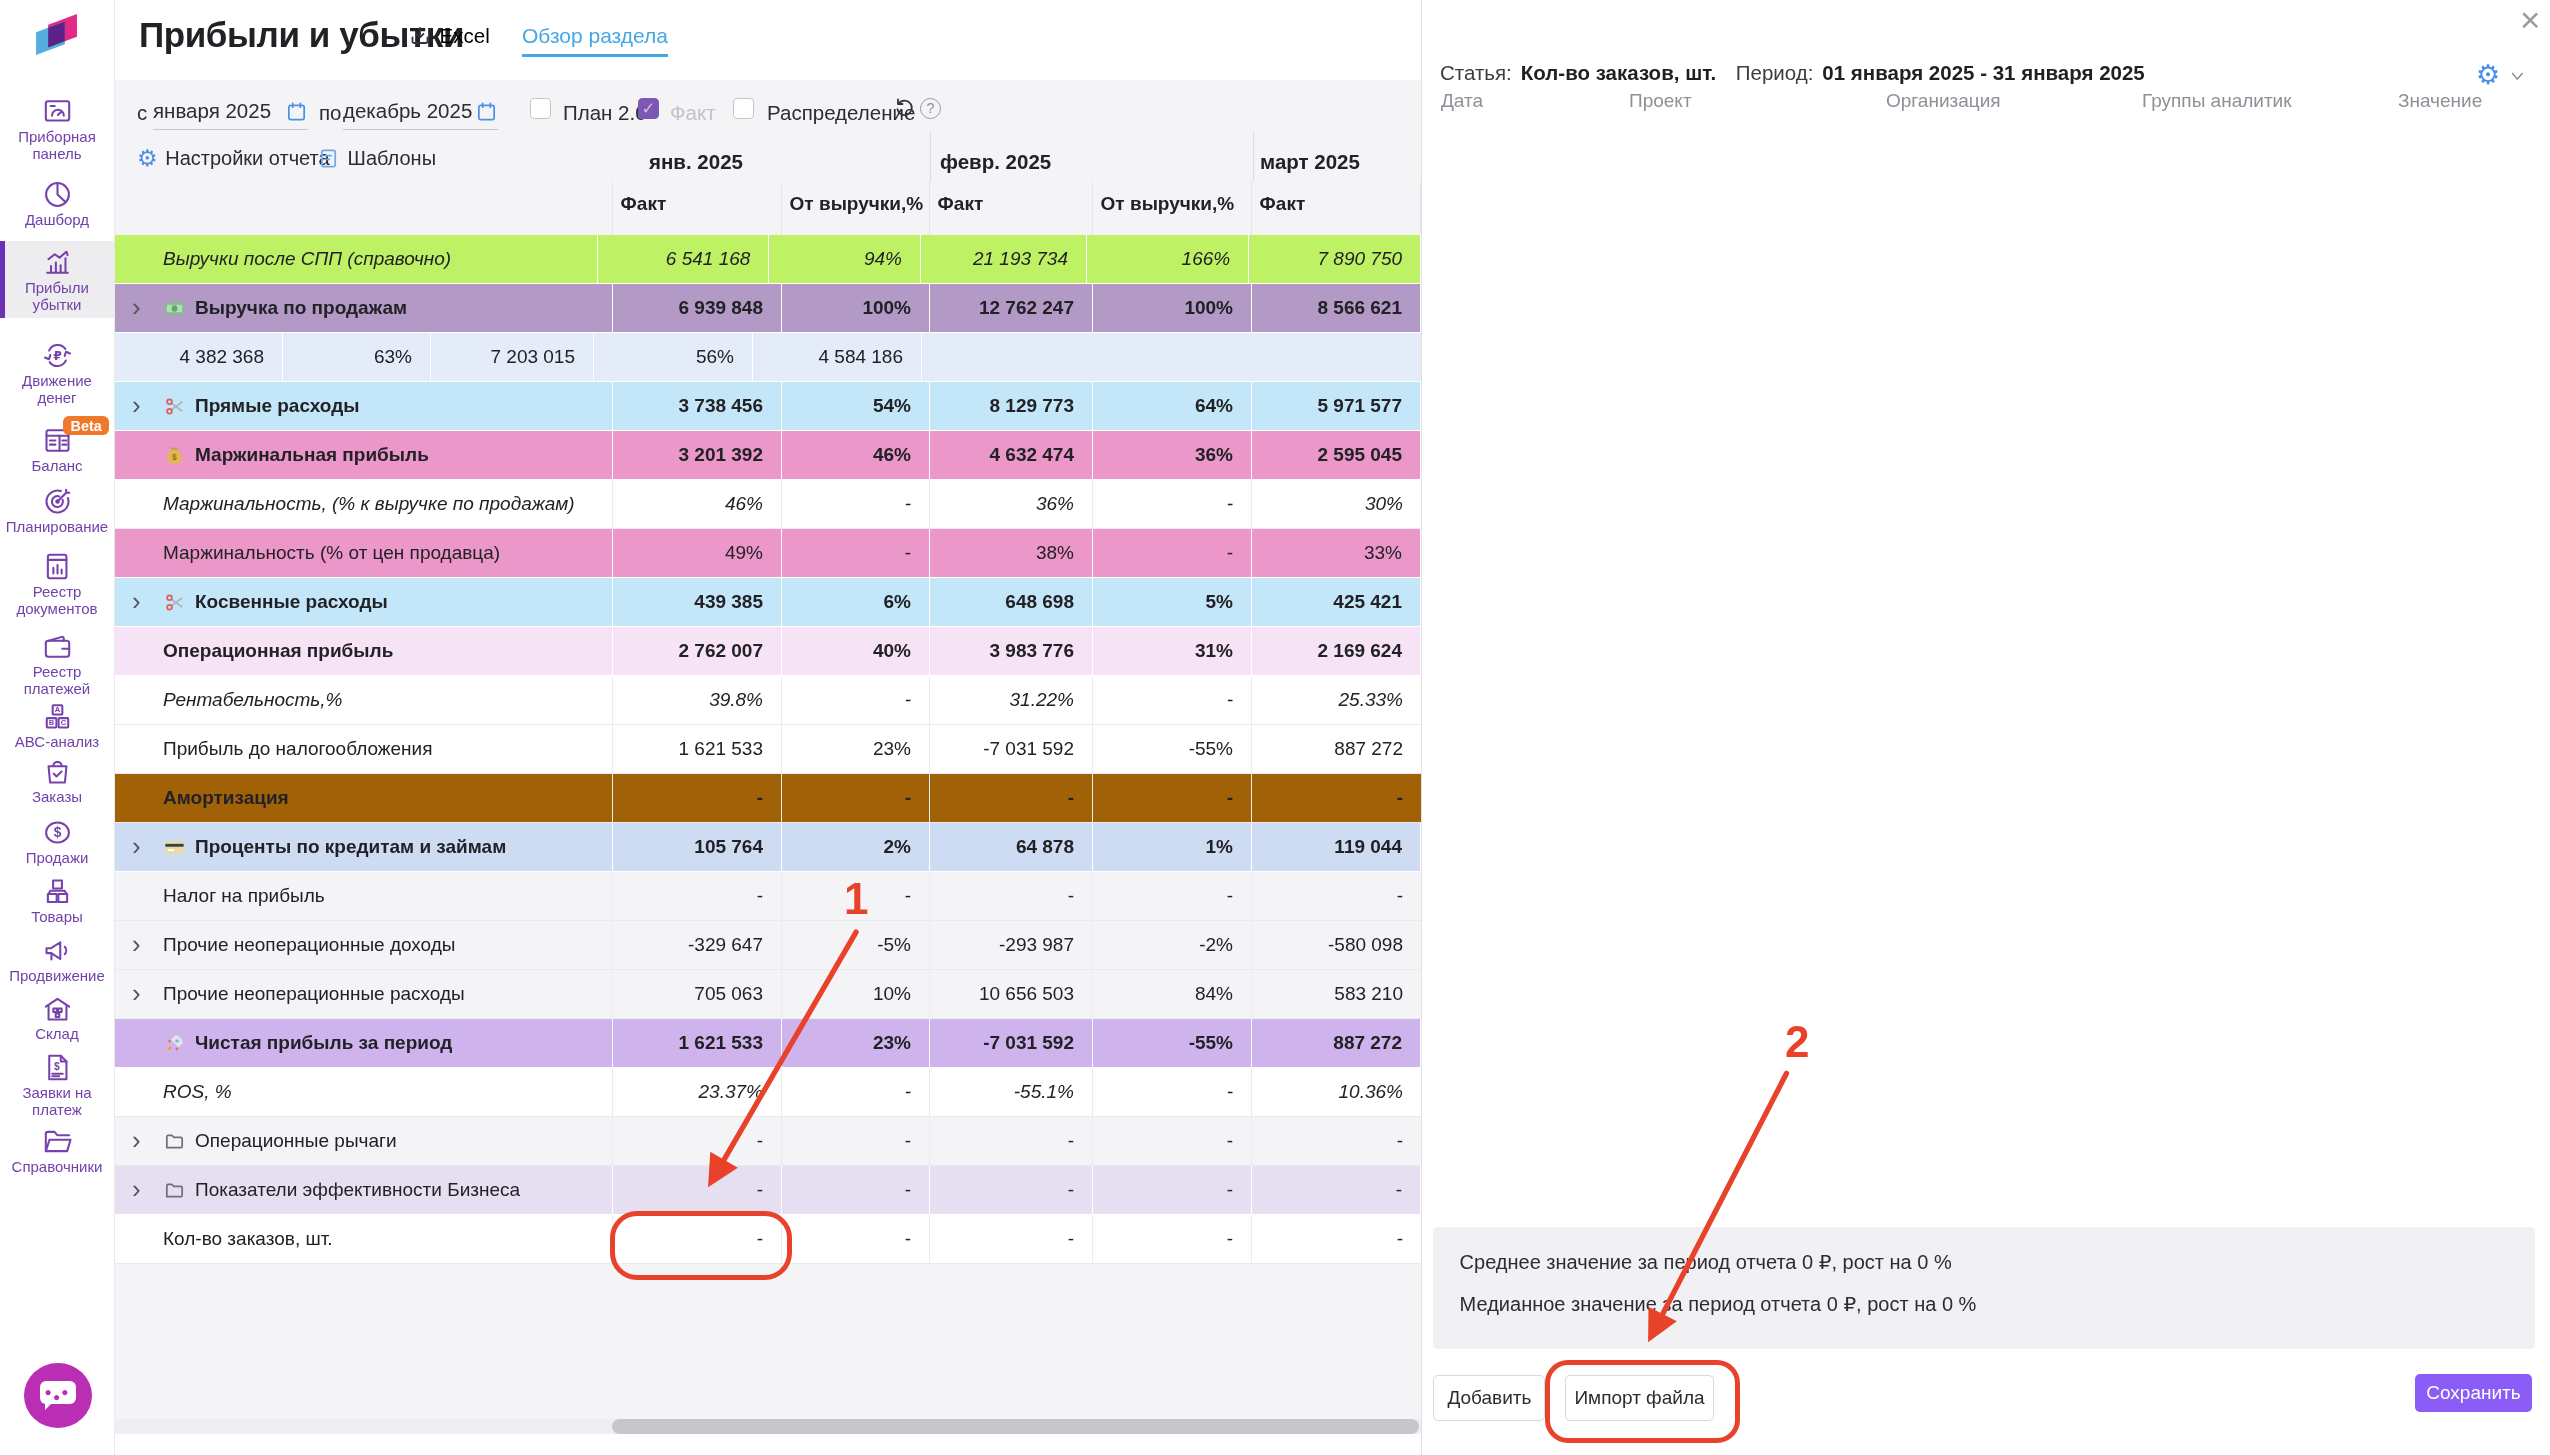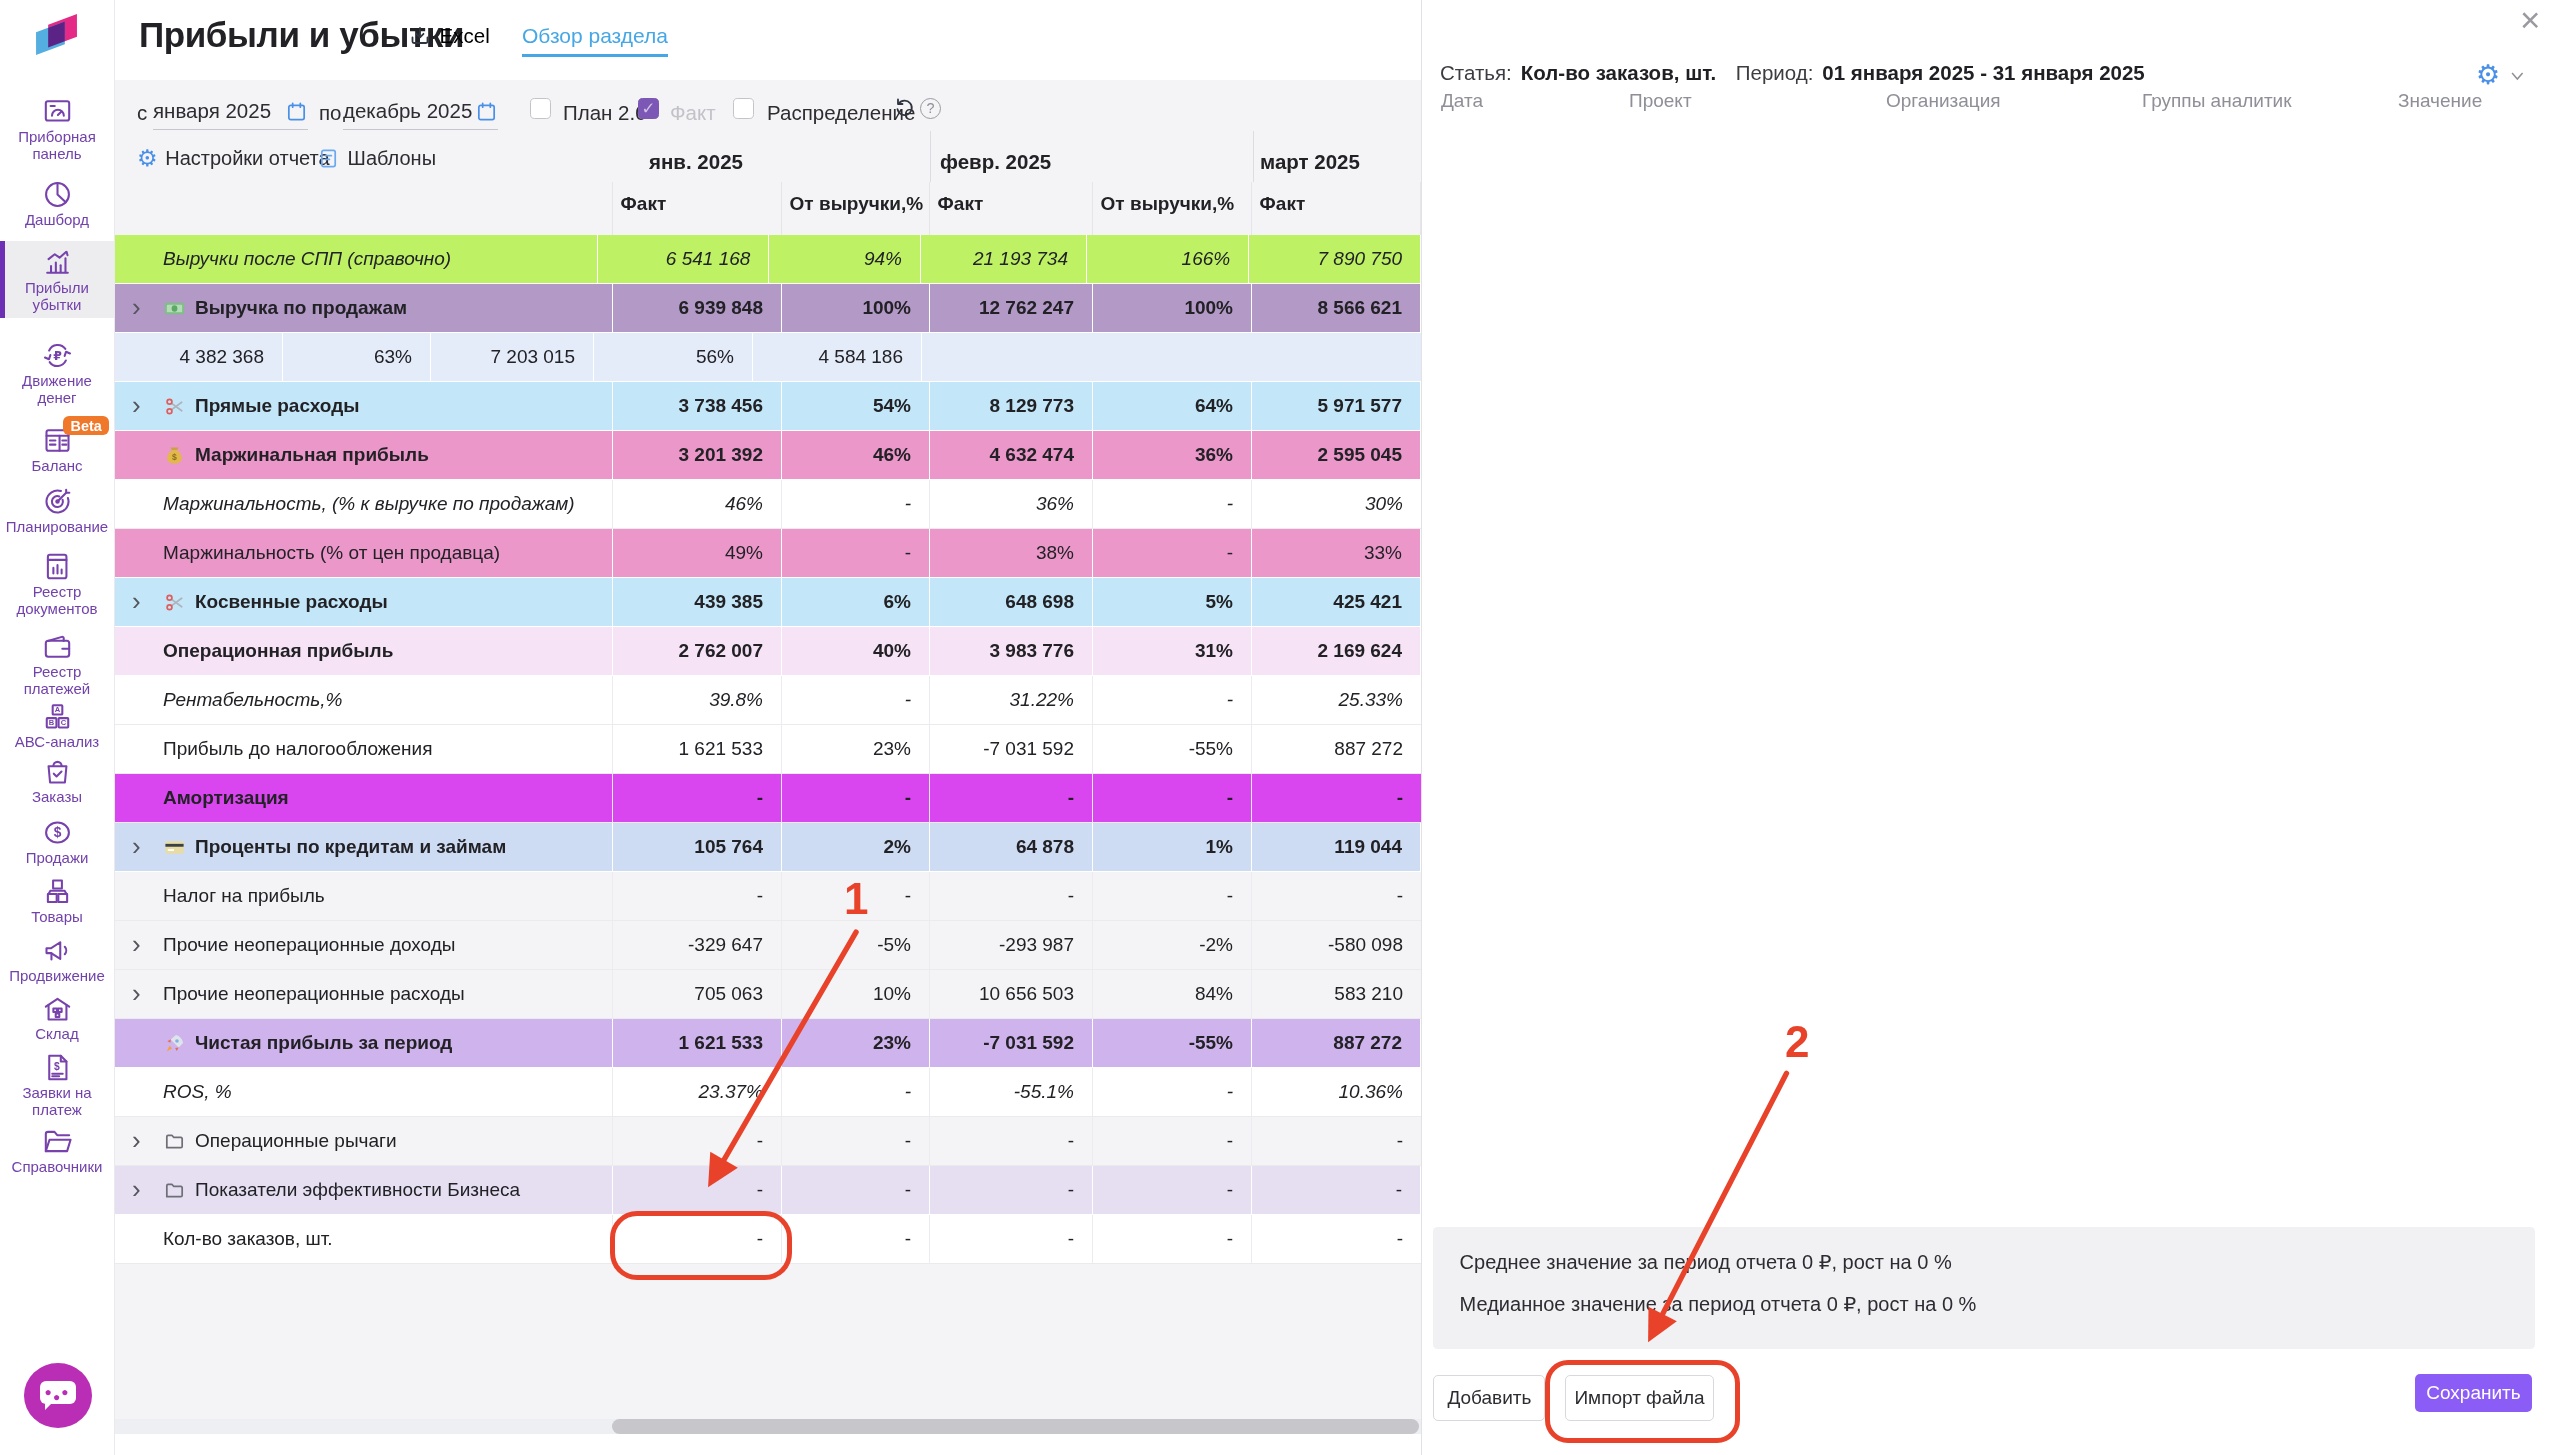--- a/index.html
+++ b/index.html
@@ -456,21 +456,21 @@
         <div class="trow " style="background: rgb(255, 255, 255);">
           <div class="cell c0">
             <span class="lbl">Прибыль до налогообложения</span>
           </div>
           <div class="cell c1 vcell">1 621 533</div>
           <div class="cell c2 vcell">23%</div>
           <div class="cell c3 vcell">-7 031 592</div>
           <div class="cell c4 vcell">-55%</div>
           <div class="cell c5 vcell">887 272</div>
         </div>
-        <div class="trow bold" style="background: #d946ef; justify-content: flex-end;">
+        <div class="trow bold" style="background: #a16207; justify-content: flex-end;">
           <div class="cell c0">
             <span class="lbl">Амортизация</span>
           </div>
           <div class="cell c1 vcell">-</div>
           <div class="cell c2 vcell">-</div>
           <div class="cell c3 vcell">-</div>
           <div class="cell c4 vcell">-</div>
           <div class="cell c5 vcell">-</div>
         </div>
         <div class="trow bold colored" style="background: rgb(206, 220, 243);">

